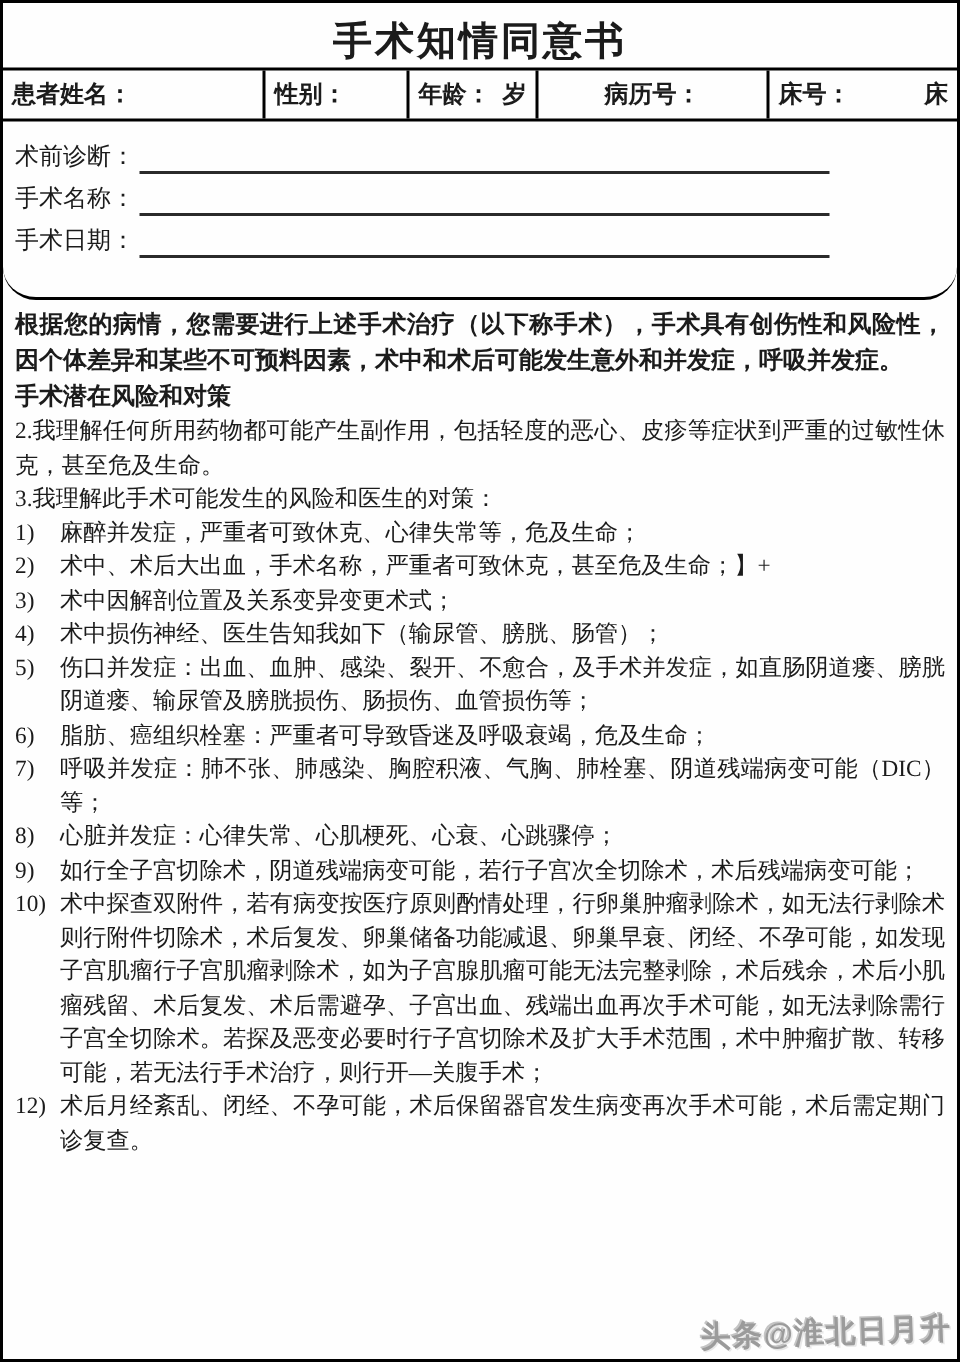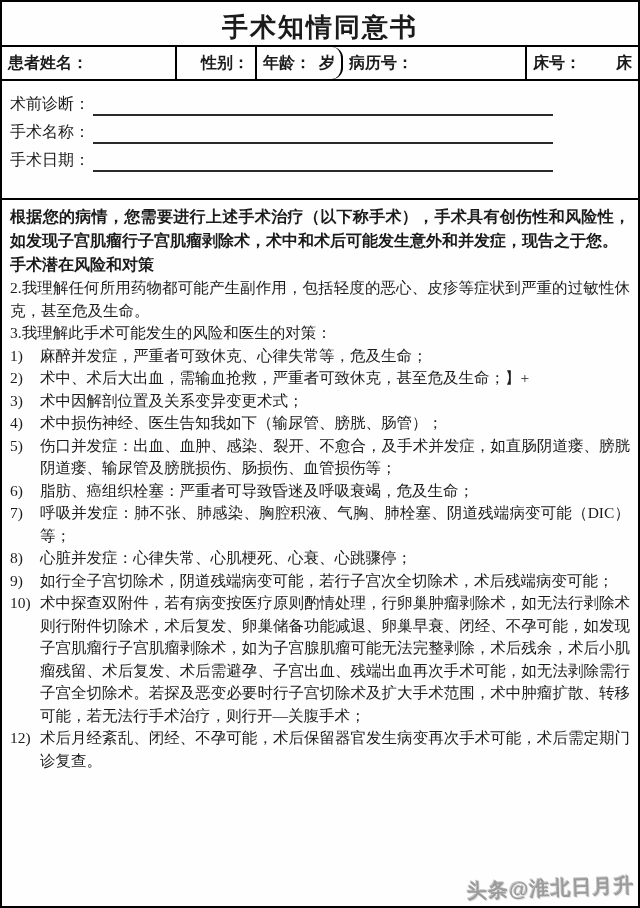--- a/index.html
+++ b/index.html
@@ -42,30 +42,31 @@
   .p-cell {
     box-sizing: border-box;
     border-right: 2px solid #000;
     display: flex;
     align-items: center;
     padding: 0 6px;
   }
   .p-cell.last { border-right: none; }
   .p-cell.spread { justify-content: space-between; }
   .c-name   { width: 175px; }
-  .c-gender { width: 80px; justify-content: flex-end; }
-  .c-age    { width: 86px; border-radius: 11px; }
-  .c-record { width: 184px; }
+  .c-gender { width: 96px; }
+  .c-age    { width: 86px; }
+  .c-record { width: 154px; justify-content: center; }
   .c-bed    { flex: 1; border-radius: 15px; }
   
   .fields-block {
     height: 119px;
     box-sizing: border-box;
     border-bottom: 2px solid #000;
     padding: 7px 8px 0 8px;
+    border-radius: 22px;
   }
   .field-row {
     height: 28px;
     display: flex;
     align-items: flex-end;
     font-size: 16px;
   }
   .field-label { flex: none; padding-bottom: 1px; }
   .field-line {
     flex: none;
@@ -158,35 +159,35 @@
       <span class="field-label">手术名称：</span>
       <span class="field-line"></span>
     </div>
     <div class="field-row">
       <span class="field-label">手术日期：</span>
       <span class="field-line"></span>
     </div>
   </div>
 
   <div class="content">
-    <p class="intro">根据您的病情，您需要进行上述手术治疗（以下称手术），手术具有创伤性和风险性，如发现子宫肌瘤行子宫肌瘤剥除术，术中和术后可能发生意外和并发症，现告之于您。</p>
+    <p class="intro">根据您的病情，您需要进行上述手术治疗（以下称手术），手术具有创伤性和风险性，因个体差异和某些不可预料因素，术中和术后可能发生意外和并发症，呼吸并发症。</p>
     <p class="heading">手术潜在风险和对策</p>
 
 
     <p class="u-item">2.我理解任何所用药物都可能产生副作用，包括轻度的恶心、皮疹等症状到严重的过敏性休克，甚至危及生命。</p>
     <p class="u-item">3.我理解此手术可能发生的风险和医生的对策：</p>
 
     <ol class="risks">
       <li>
         <span class="risk-num">1)</span>
         <span class="risk-text">麻醉并发症，严重者可致休克、心律失常等，危及生命；</span>
       </li>
       <li>
         <span class="risk-num">2)</span>
-        <span class="risk-text">术中、术后大出血，需输血抢救，严重者可致休克，甚至危及生命；】+</span>
+        <span class="risk-text">术中、术后大出血，手术名称，严重者可致休克，甚至危及生命；】+</span>
       </li>
       <li>
         <span class="risk-num">3)</span>
         <span class="risk-text">术中因解剖位置及关系变异变更术式；</span>
       </li>
       <li>
         <span class="risk-num">4)</span>
         <span class="risk-text">术中损伤神经、医生告知我如下（输尿管、膀胱、肠管）；</span>
       </li>
       <li>

